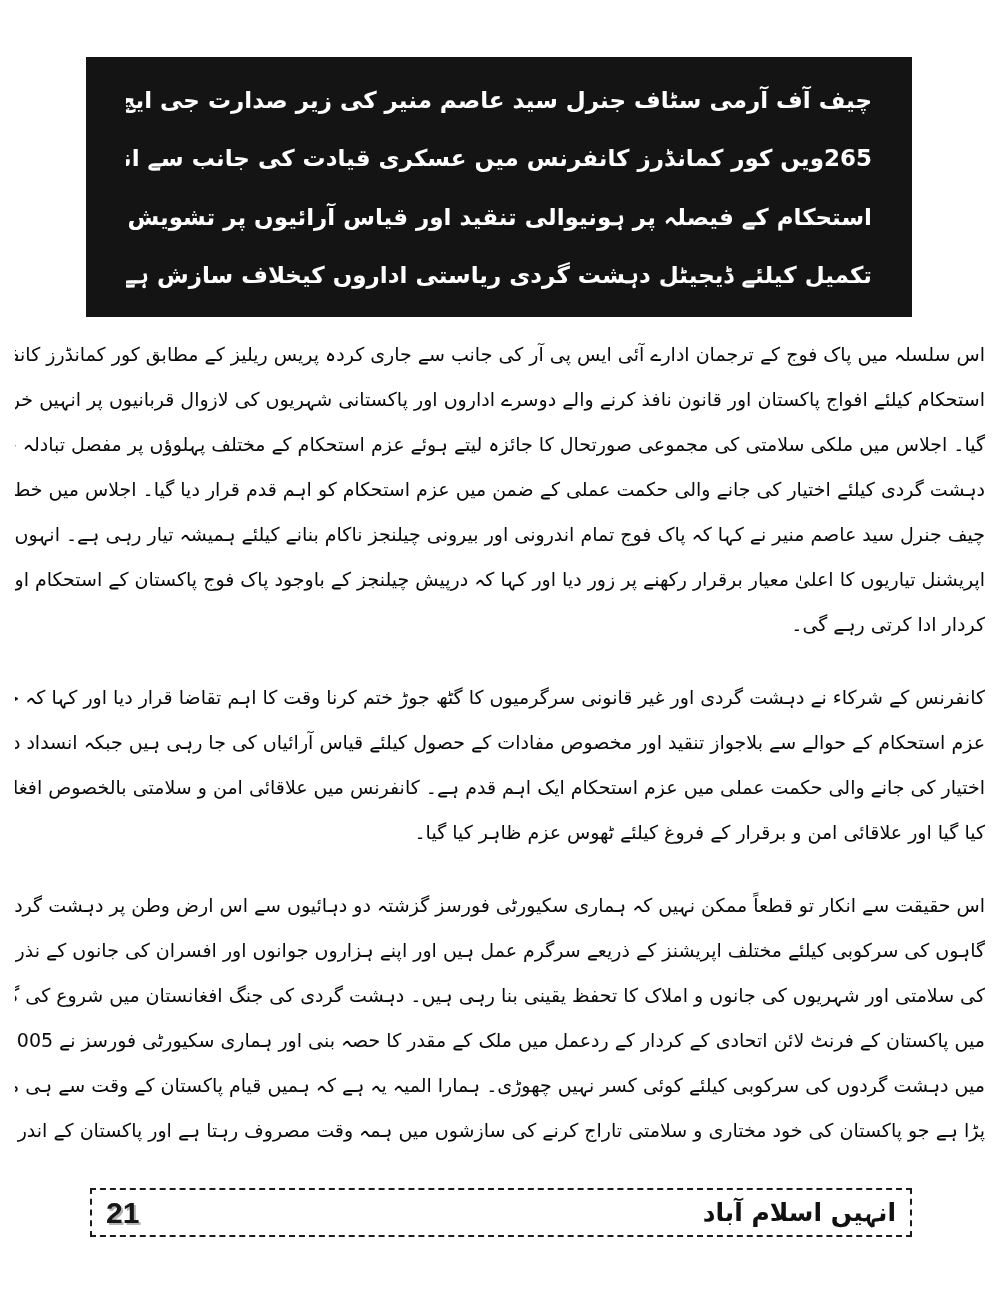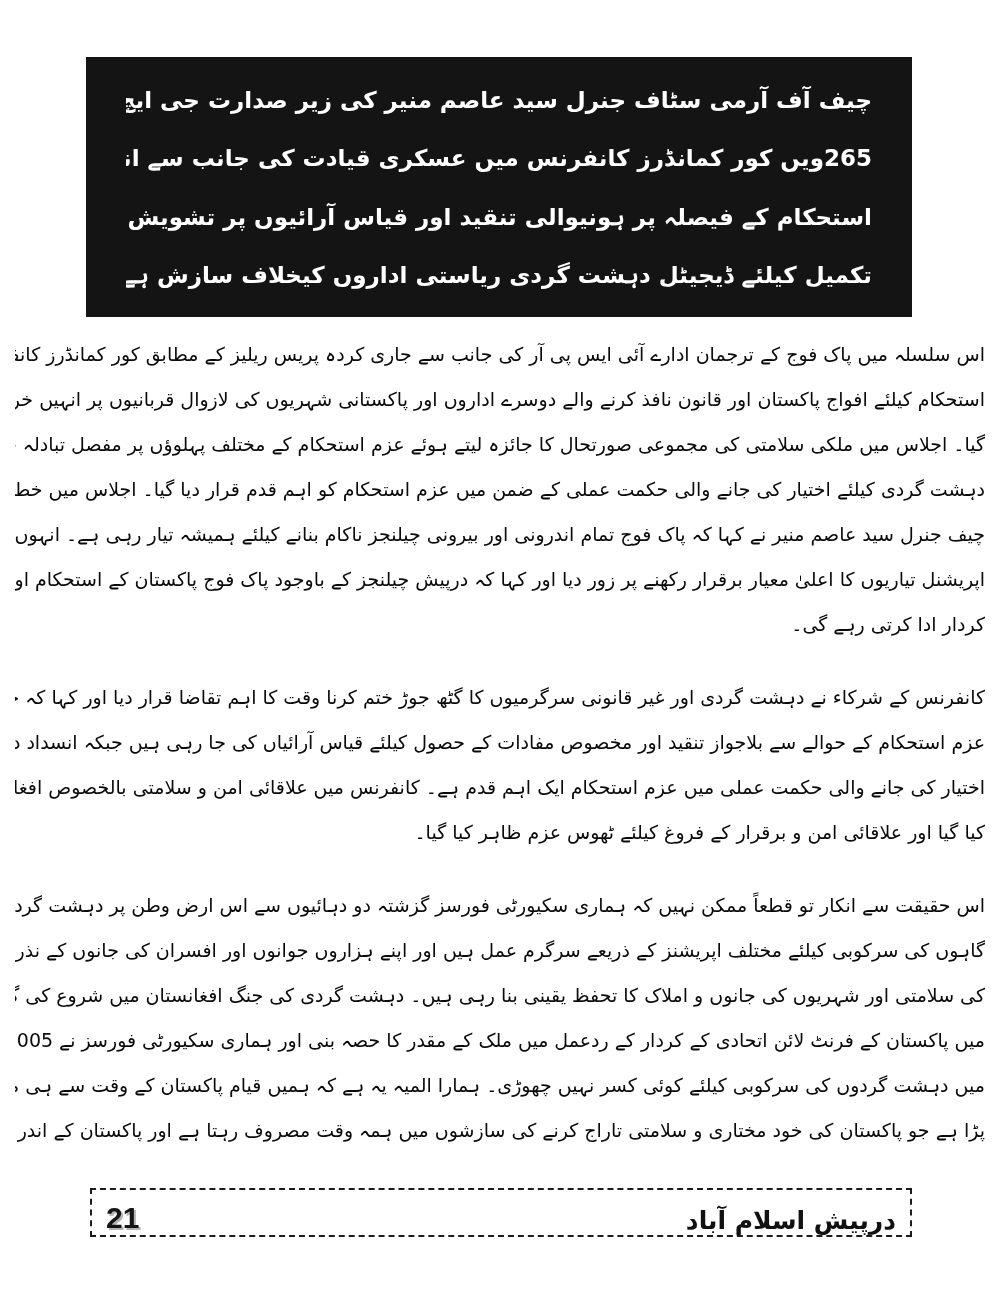--- a/index.html
+++ b/index.html
@@ -72,21 +72,21 @@
   
   .footer-bar {
     position: absolute;
     left: 90px;
     top: 1188px;
     width: 822px;
     height: 49px;
     box-sizing: border-box;
     border: 2px dashed #1c1c1c;
     display: flex;
-    align-items: flex-end;
+    align-items: center;
     justify-content: space-between;
     padding: 0 14px;
     background: #ffffff;
   }
   .page-number {
     font-family: "Liberation Sans", sans-serif;
     font-weight: bold;
     font-size: 30px;
     color: #161616;
     text-shadow: 2px 2px 0 #b5b5b5;
@@ -137,16 +137,16 @@
       <div class="body-line">کی سلامتی اور شہریوں کی جانوں و املاک کا تحفظ یقینی بنا رہی ہیں۔ دہشت گردی کی جنگ افغانستان میں شروع کی گئی امریکی نیٹو فورسز کی جنگ</div>
       <div class="body-line">میں پاکستان کے فرنٹ لائن اتحادی کے کردار کے ردعمل میں ملک کے مقدر کا حصہ بنی اور ہماری سکیورٹی فورسز نے 2005ء سے اب تک ملک</div>
       <div class="body-line">میں دہشت گردوں کی سرکوبی کیلئے کوئی کسر نہیں چھوڑی۔ ہمارا المیہ یہ ہے کہ ہمیں قیام پاکستان کے وقت سے ہی موذی دشمن بھارت سے پالا</div>
       <div class="body-line">پڑا ہے جو پاکستان کی خود مختاری و سلامتی تاراج کرنے کی سازشوں میں ہمہ وقت مصروف رہتا ہے اور پاکستان کے اندر دہشت گردی پھیلانا بھی</div>
     </div>
 
   </div>
 
   <div class="footer-bar">
     <span class="page-number">21</span>
-    <span class="publication-name">درپیش اسلام آباد</span>
+    <span class="publication-name">انہیں اسلام آباد</span>
   </div>
 
 </div>
 
 </body></html>

